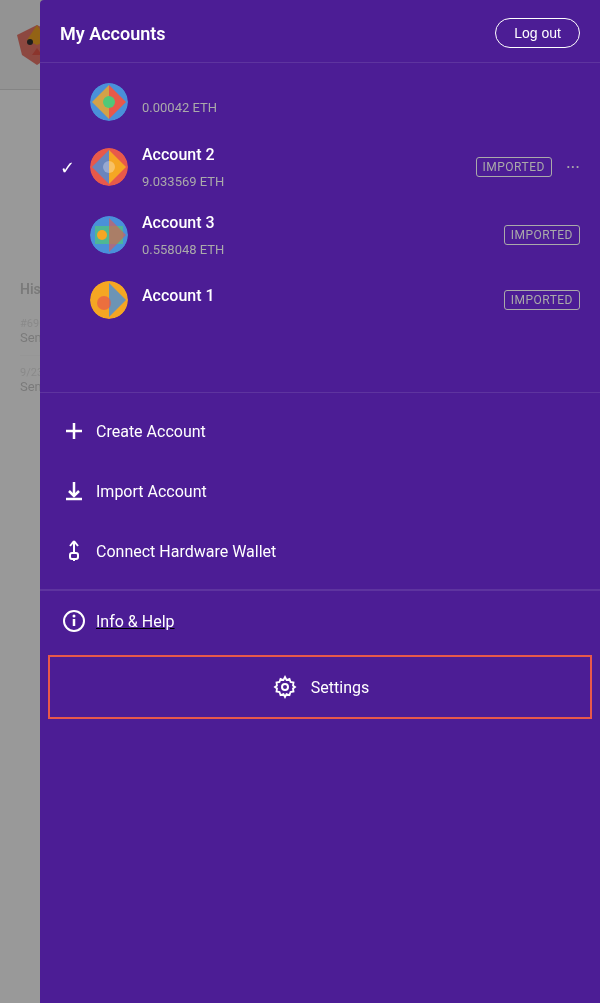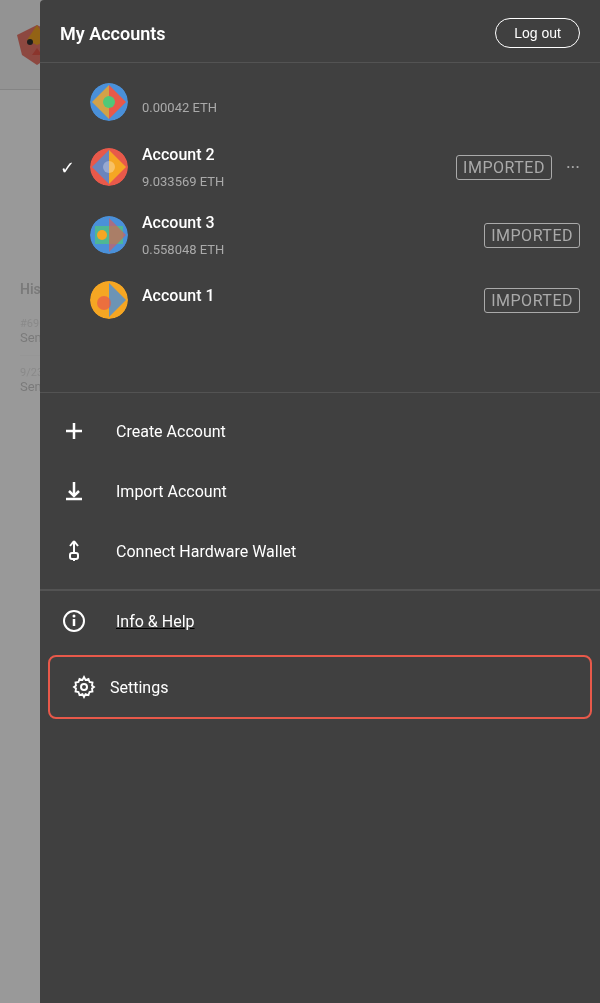--- a/index.html
+++ b/index.html
@@ -99,21 +99,21 @@
       z-index: 10;
     }
 
     
     .dropdown-panel {
       position: absolute;
       top: 0;
       left: 40px;
       right: 0;
       bottom: 0;
-      background: #404040;
+      background: #4c1d95;
       z-index: 20;
       display: flex;
       flex-direction: column;
       border-radius: 4px 0 0 0;
     }
 
     
     .panel-header {
       display: flex;
       align-items: center;
@@ -185,21 +185,21 @@
     .account-balance {
       color: #aaa;
       font-size: 13px;
       margin-top: 10px;
     }
 
     .imported-badge {
       background: transparent;
       border: 1px solid #aaa;
       color: #aaa;
-      font-size: 16px;
+      font-size: 12px;
       padding: 2px 6px;
       border-radius: 3px;
       letter-spacing: 0.5px;
     }
 
     .more-dots {
       color: #aaa;
       font-size: 18px;
       cursor: pointer;
     }
@@ -214,21 +214,21 @@
     .menu-actions {
       padding: 8px 0;
       border-bottom: 1px solid rgba(255,255,255,0.1);
     }
 
     .menu-item {
       display: flex;
       align-items: center;
       padding: 16px 20px;
       cursor: pointer;
-      gap: 28px;
+      gap: 8px;
     }
 
     .menu-icon {
       width: 28px;
       height: 28px;
       display: flex;
       align-items: center;
       justify-content: center;
       flex-shrink: 0;
     }
@@ -240,21 +240,22 @@
     }
 
     .settings-item {
       display: flex;
       align-items: center;
       padding: 16px 20px;
       cursor: pointer;
       gap: 12px;
       border: 2px solid #e8594a;
       margin: 4px 8px;
-      border-radius: 8px;
+      border-radius: 0;
+      justify-content: center;
     }
   </style>
 </head>
 <body>
 
 <div class="bg-page">
 
   <div class="top-bar">
 
     <div class="metamask-fox">

